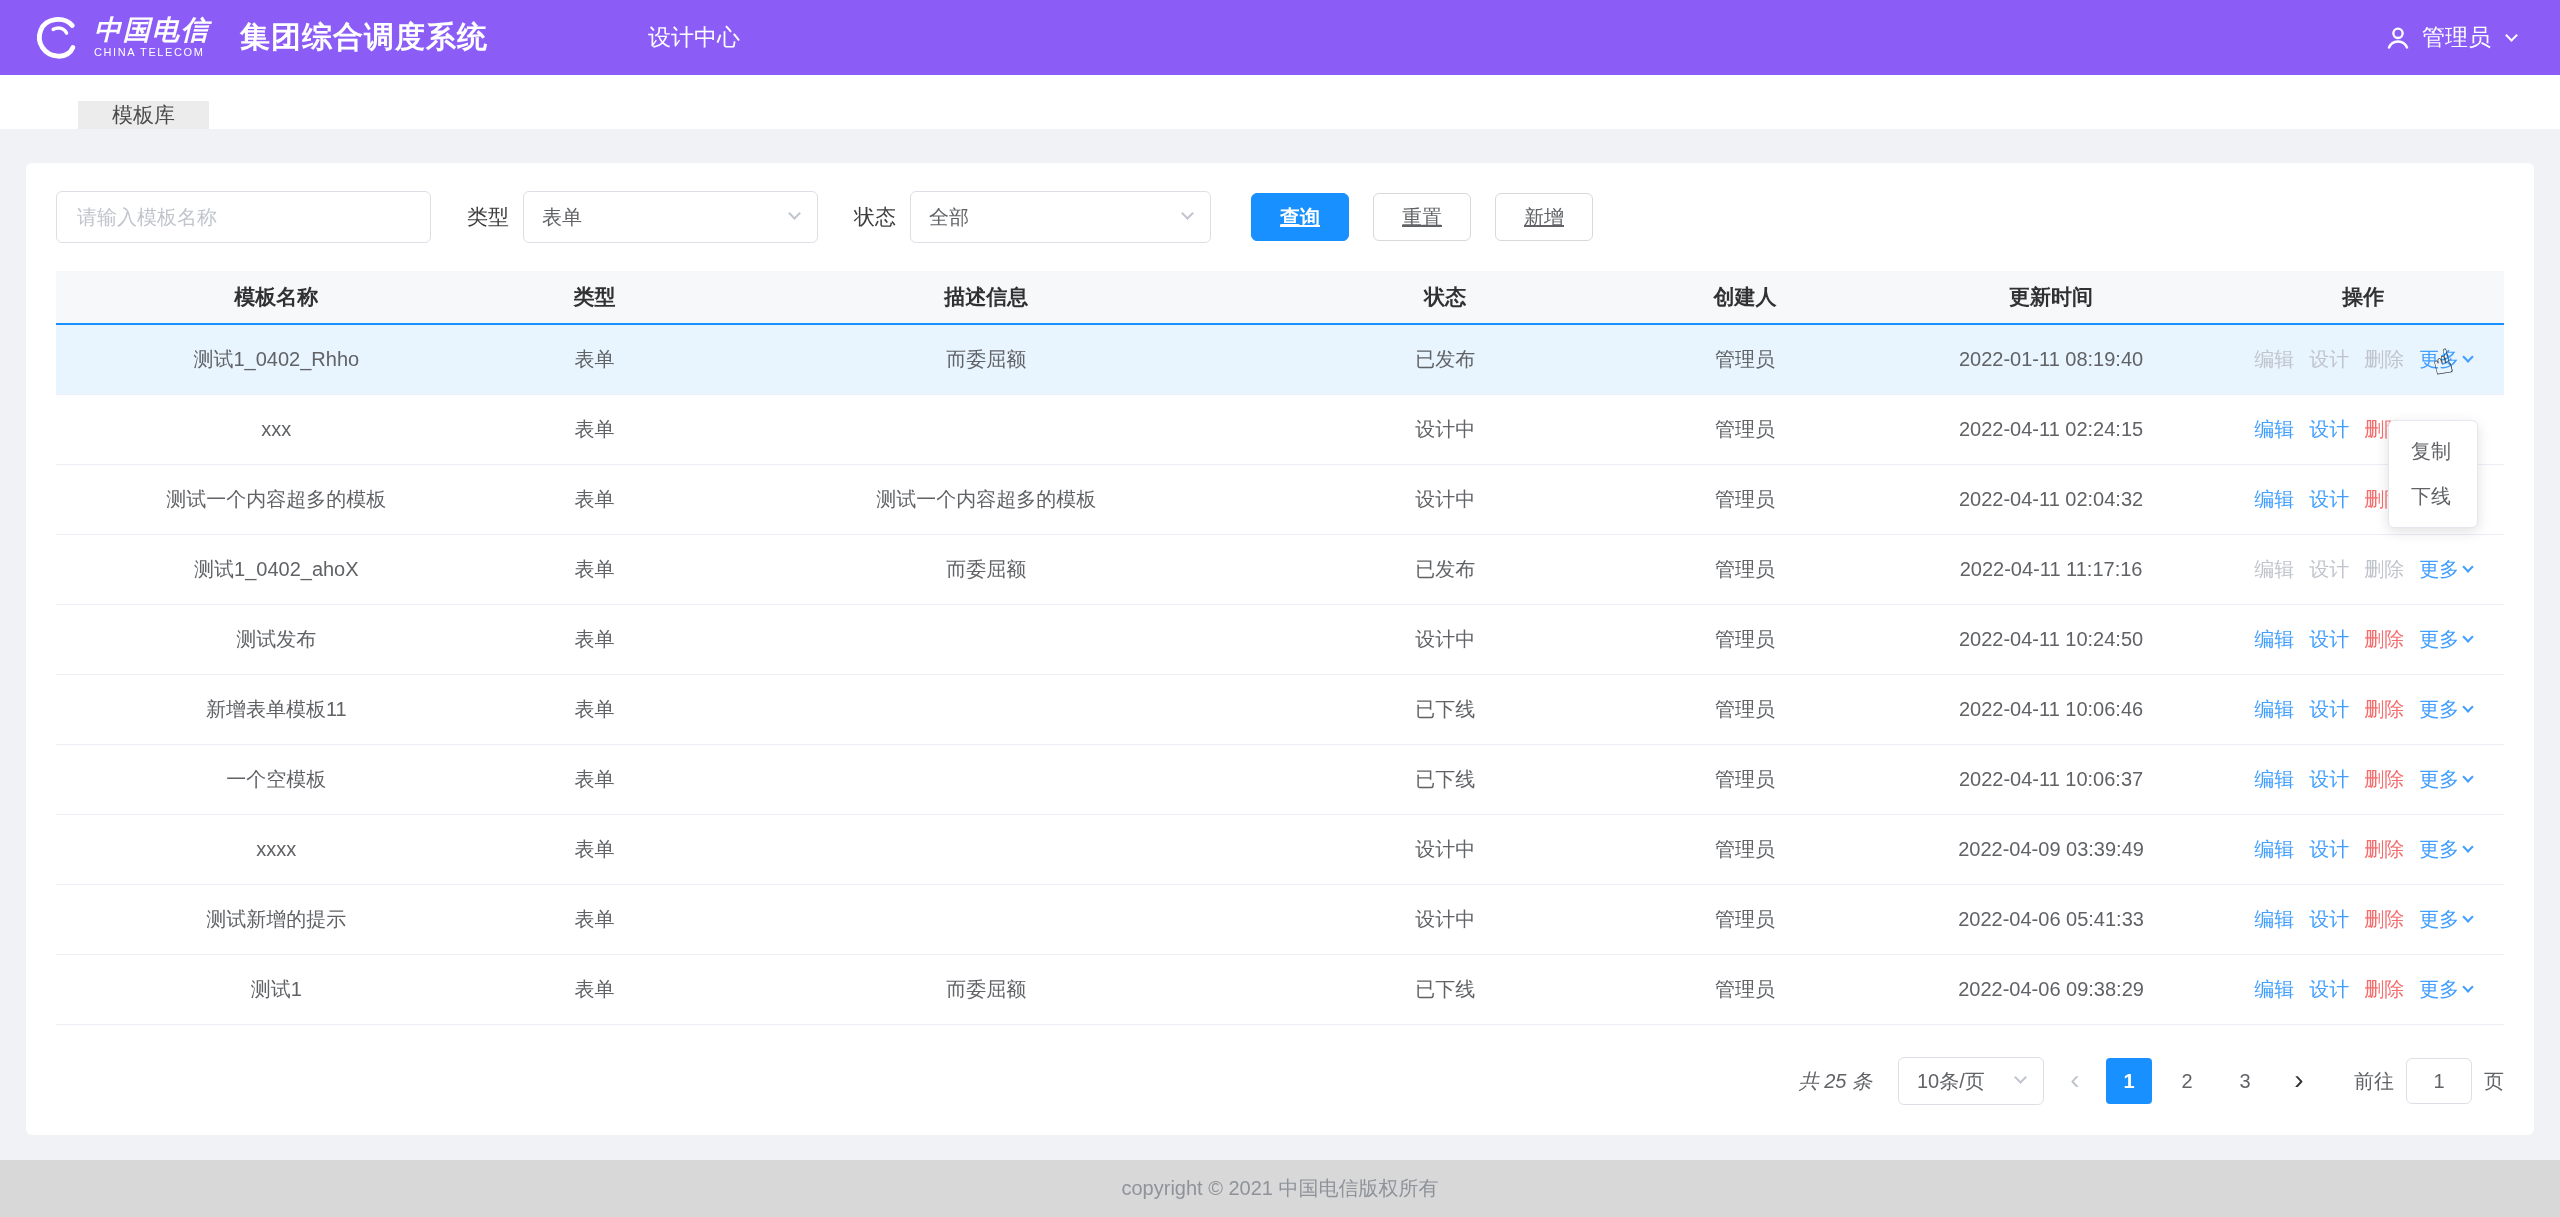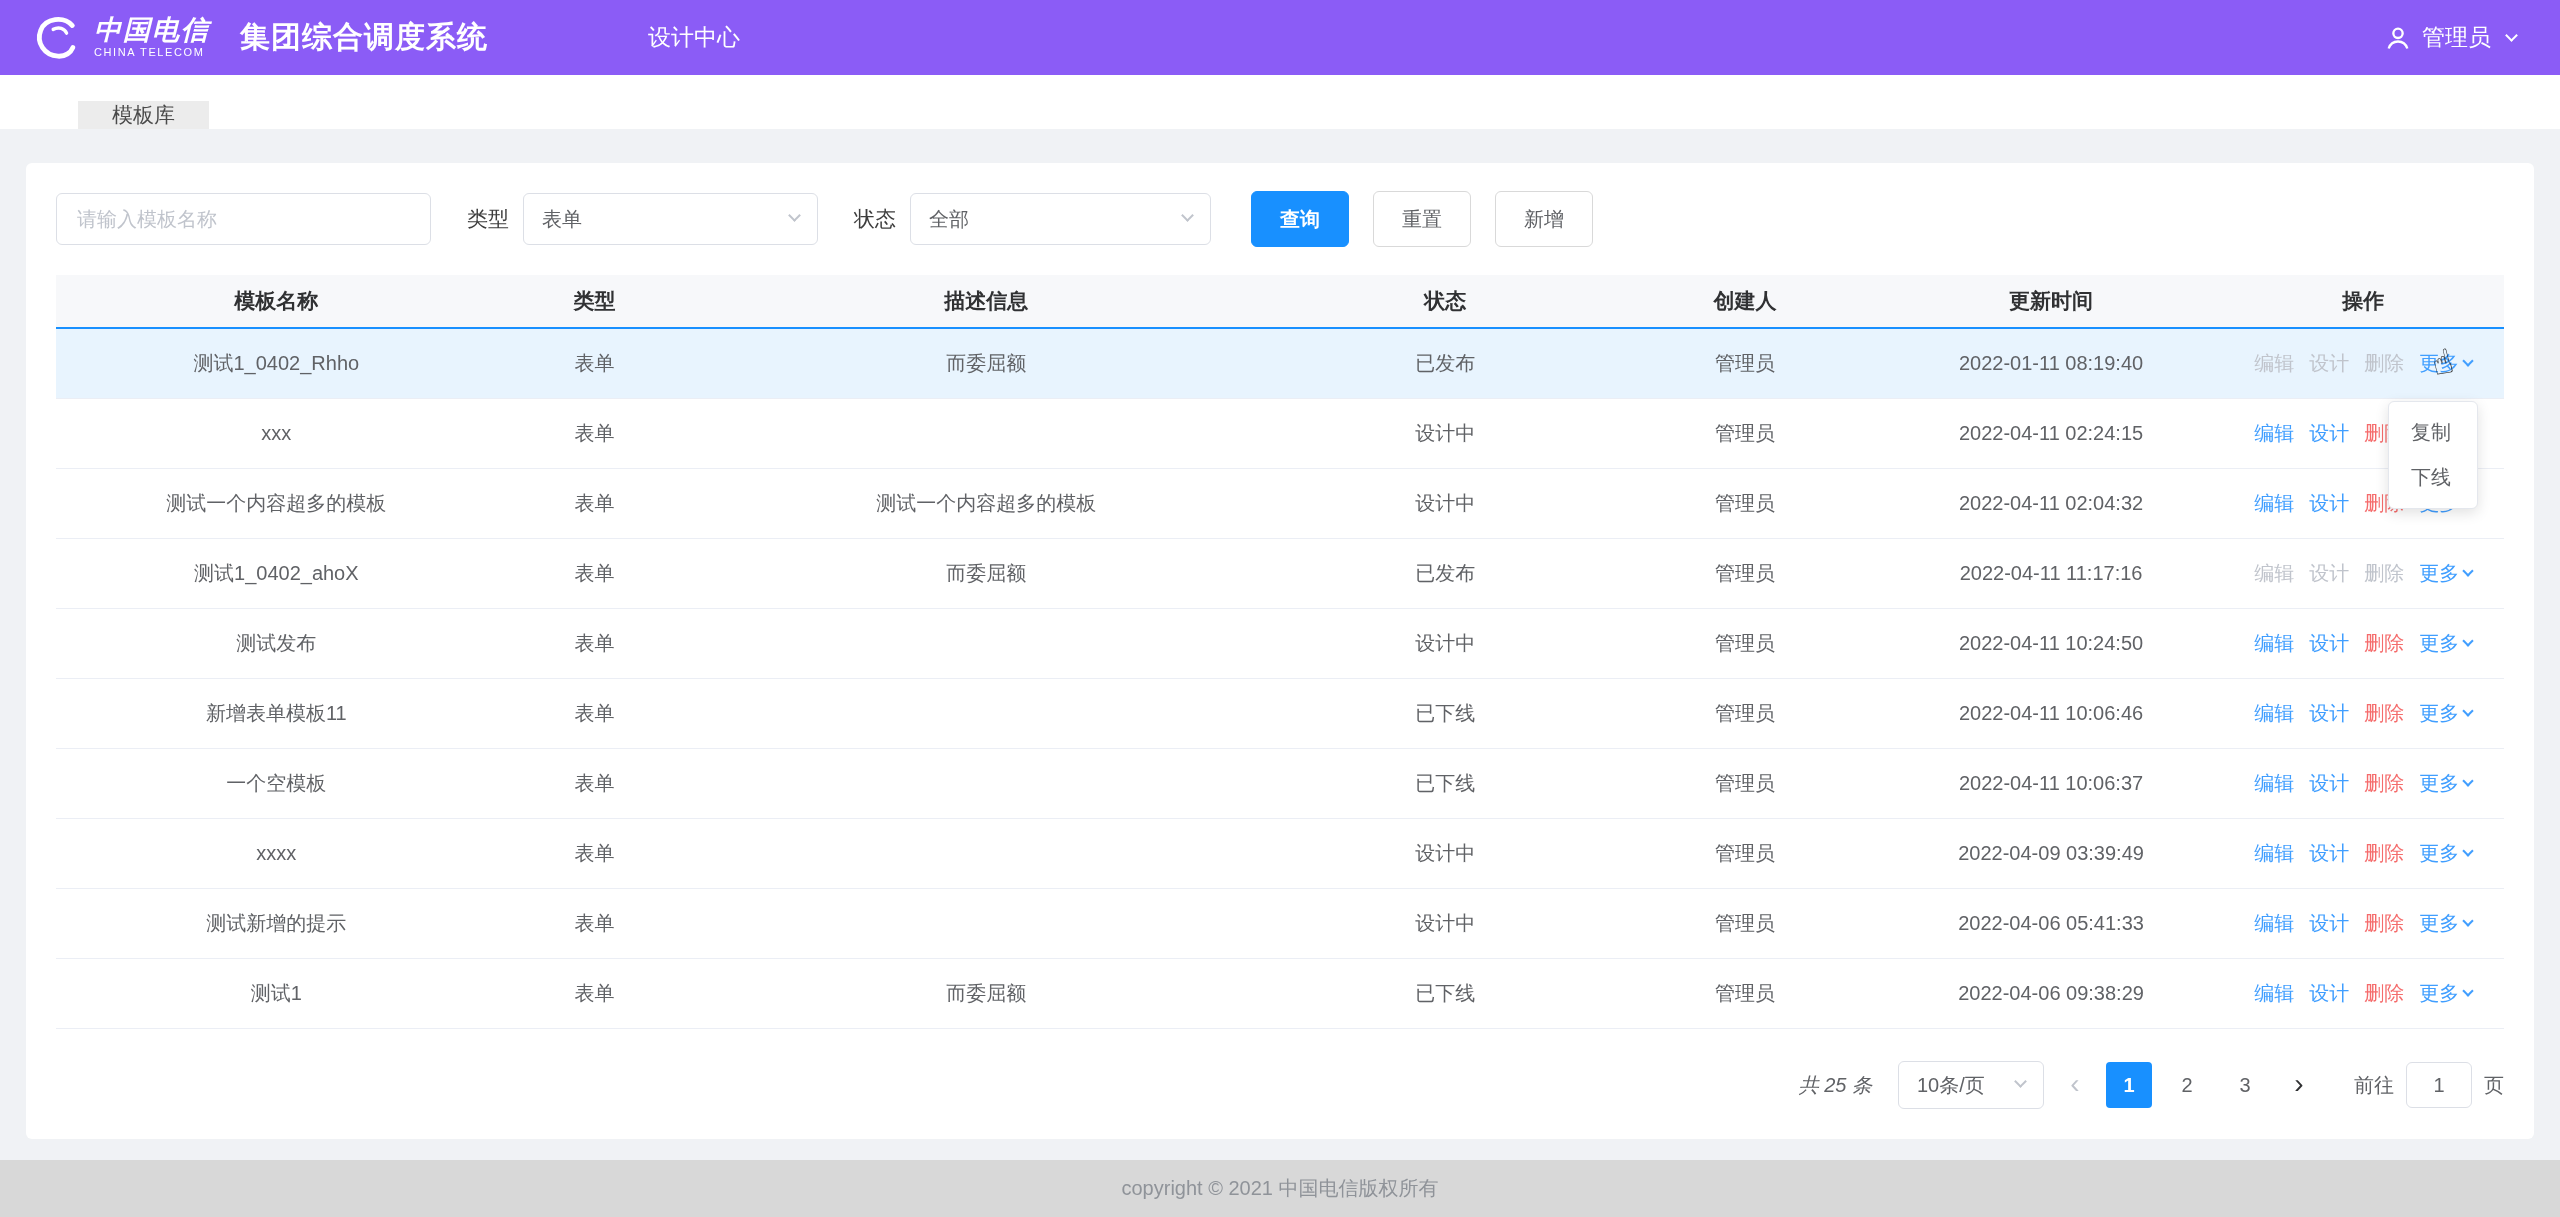--- a/index.html
+++ b/index.html
@@ -34,40 +34,40 @@
 
   
   .filters { display: flex; align-items: center; }
   .text-input { width: 375px; height: 52px; border: 1px solid #dcdfe6; border-radius: 6px; padding: 0 20px; font-size: 20px; color: #14532d; outline: none; font-family: inherit; }
   .text-input::placeholder { color: #c0c4cc; }
   .flabel { font-size: 21px; color: #3d3d3d; margin: 0 14px 0 36px; white-space: nowrap; }
   .select { height: 52px; border: 1px solid #dcdfe6; border-radius: 6px; display: flex; align-items: center; justify-content: space-between; padding: 0 18px; font-size: 20px; color: #606266; cursor: pointer; background: #fff; }
   .select .chev { color: #c0c4cc; margin-bottom: 7px; }
   .sel-type { width: 295px; }
   .sel-status { width: 301px; }
-  .btn { height: 56px; border-radius: 6px; font-size: 20px; padding: 0 28px; display: flex; align-items: center; cursor: pointer; border: 1px solid #d9d9d9; background: #fff; color: #606266; font-family: inherit; }
+  .btn { height: 48px; border-radius: 6px; font-size: 20px; padding: 0 28px; display: flex; align-items: center; cursor: pointer; border: 1px solid #d9d9d9; background: #fff; color: #606266; font-family: inherit; text-decoration: underline; }
   .btn-primary { background: #1890ff; border-color: #1890ff; color: #fff; margin-left: 40px; font-weight: bold; }
   .btn + .btn { margin-left: 24px; }
 
   
   .table { margin-top: 28px; font-size: 20px; }
   .tr { display: flex; align-items: center; height: 70px; border-bottom: 1px solid #ebeef5; background: #fff; }
   .thead { height: 54px; background: #f7f8fa; border-bottom: 2px solid #1890ff; font-weight: bold; color: #303133; font-size: 21px; }
   .td { text-align: center; padding: 0 10px; overflow: hidden; white-space: nowrap; }
   .c1 { width: 18%; } .c2 { width: 8%; } .c3 { width: 24%; } .c4 { width: 13.5%; }
   .c5 { width: 11%; } .c6 { width: 14%; } .c7 { width: 11.5%; }
   .tr.selected { background: #e8f4fe; }
   .actions { display: flex; justify-content: center; align-items: center; gap: 15px; }
   .link { color: #409eff; cursor: pointer; text-decoration: none; white-space: nowrap; }
   .link.danger { color: #f56c6c; }
   .link .chev { width: 8px; height: 8px; margin-left: 5px; margin-bottom: 5px; }
   .tr.disabled .act-edit, .tr.disabled .act-design, .tr.disabled .act-delete { color: #c0c4cc; cursor: not-allowed; }
 
   
-  .dropdown { position: absolute; left: 2388px; top: 401px; background: #fff; border: 1px solid #e4e7ed; border-radius: 6px; box-shadow: 0 4px 14px rgba(0,0,0,.12); padding: 8px 0; z-index: 20; min-width: 90px; }
+  .dropdown { position: absolute; left: 2388px; top: 420px; background: #fff; border: 1px solid #e4e7ed; border-radius: 6px; box-shadow: 0 4px 14px rgba(0,0,0,.12); padding: 8px 0; z-index: 20; min-width: 90px; }
   .dropdown-item { padding: 9px 22px; font-size: 20px; color: #606266; cursor: pointer; white-space: nowrap; }
 
   
   .mouse-cursor { position: absolute; left: 2432px; top: 342px; font-size: 34px; color: #1f1f1f; z-index: 30; transform: rotate(-14deg); user-select: none; }
 
   
   .pagination { display: flex; justify-content: flex-end; align-items: center; margin-top: 32px; font-size: 20px; color: #606266; gap: 12px; }
   .pg-total { margin-right: 14px; font-style: italic; }
   .pg-size { width: 146px; height: 48px; }
   .pg-arrow { width: 38px; height: 46px; line-height: 44px; text-align: center; font-size: 28px; color: #303133; cursor: pointer; }

